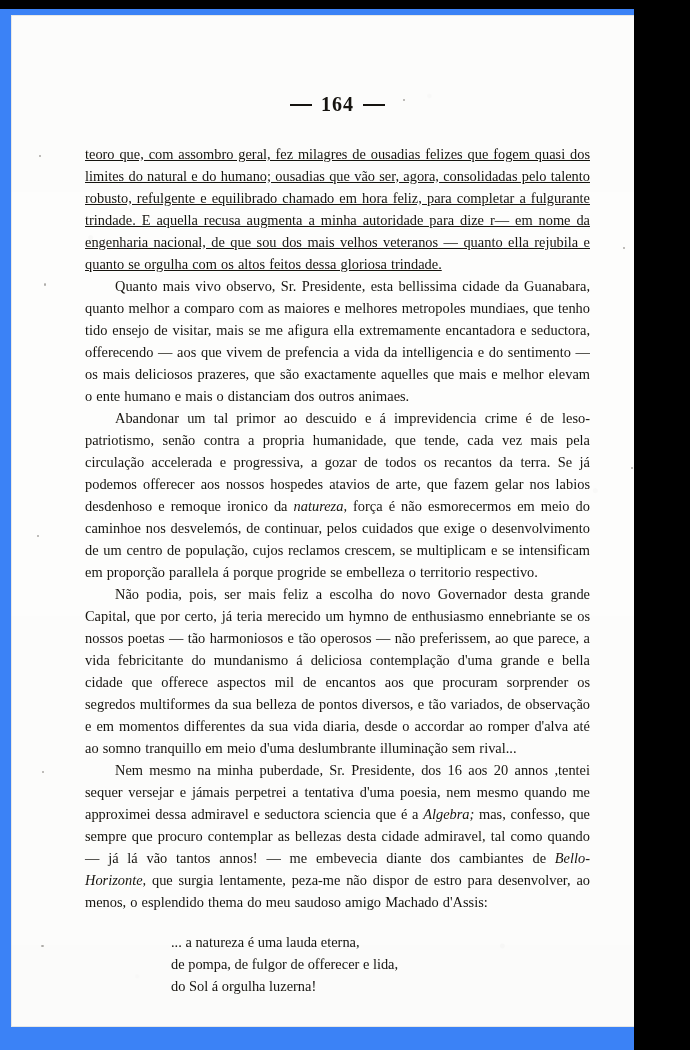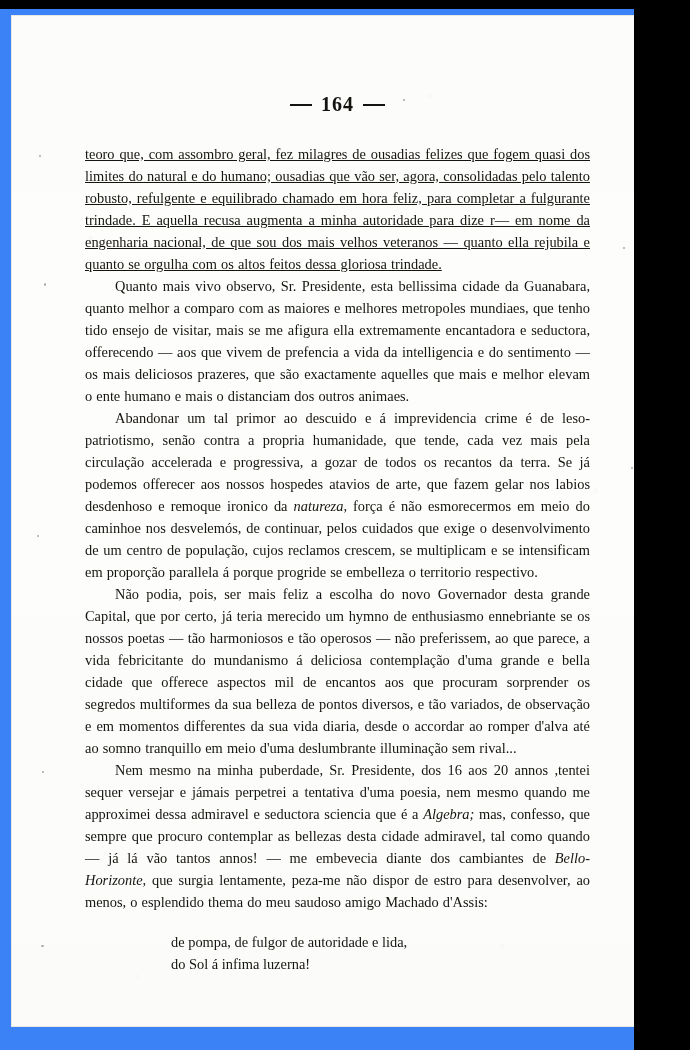--- a/index.html
+++ b/index.html
@@ -148,20 +148,21 @@
 
         <p class="para">Quanto mais vivo observo, Sr. Presidente, esta bellissima cidade da Guanabara, quanto melhor a comparo com as maiores e melhores metropoles mundiaes, que tenho tido ensejo de visitar, mais se me afigura ella extremamente encantadora e seductora, offerecendo — aos que vivem de prefencia a vida da intelligencia e do sentimento — os mais deliciosos prazeres, que são exactamente aquelles que mais e melhor elevam o ente humano e mais o distanciam dos outros animaes.</p>
 
         <p class="para"><span>Abandonar um tal primor ao descuido e á imprevidencia crime é de leso-patriotismo, senão contra a propria humanidade, que tende, cada vez mais pela circulação accelerada e progressiva, a gozar de todos os recantos da terra. Se já podemos offerecer aos nossos hospedes atavios de arte, que fazem gelar nos labios desdenhoso e remoque ironico da </span><i>natureza,</i><span> força é não esmorecermos em meio do caminhoe nos desvelemós, de continuar, pelos cuidados que exige o desenvolvimento de um centro de população, cujos reclamos crescem, se multiplicam e se intensificam em proporção parallela á porque progride se embelleza o territorio respectivo.</span></p>
 
         <p class="para">Não podia, pois, ser mais feliz a escolha do novo Governador desta grande Capital, que por certo, já teria merecido um hymno de enthusiasmo ennebriante se os nossos poetas — tão harmoniosos e tão operosos — não preferissem, ao que parece, a vida febricitante do mundanismo á deliciosa contemplação d'uma grande e bella cidade que offerece aspectos mil de encantos aos que procuram sorprender os segredos multiformes da sua belleza de pontos diversos, e tão variados, de observação e em momentos differentes da sua vida diaria, desde o accordar ao romper d'alva até ao somno tranquillo em meio d'uma deslumbrante illuminação sem rival...</p>
 
         <p class="para"><span>Nem mesmo na minha puberdade, Sr. Presidente, dos 16 aos 20 annos ,tentei sequer versejar e jámais perpetrei a tentativa d'uma poesia, nem mesmo quando me approximei dessa admiravel e seductora sciencia que é a </span><i>Algebra;</i><span> mas, confesso, que sempre que procuro contemplar as bellezas desta cidade admiravel, tal como quando — já lá vão tantos annos! — me embevecia diante dos cambiantes de </span><i>Bello-Horizonte,</i><span> que surgia lentamente, peza-me não dispor de estro para desenvolver, ao menos, o esplendido thema do meu saudoso amigo Machado d'Assis:</span></p>
 
         <div id="verse">
-          <div class="line">de pompa, de fulgor de autoridade e lida,</div>
-          <div class="line">do Sol á infima luzerna!</div>
+          <div class="line">... a natureza é uma lauda eterna,</div>
+          <div class="line">de pompa, de fulgor de offerecer e lida,</div>
+          <div class="line">do Sol á orgulha luzerna!</div>
         </div>
 
       </div>
     </div>
   </div>
 </div>
 
 </body></html>

